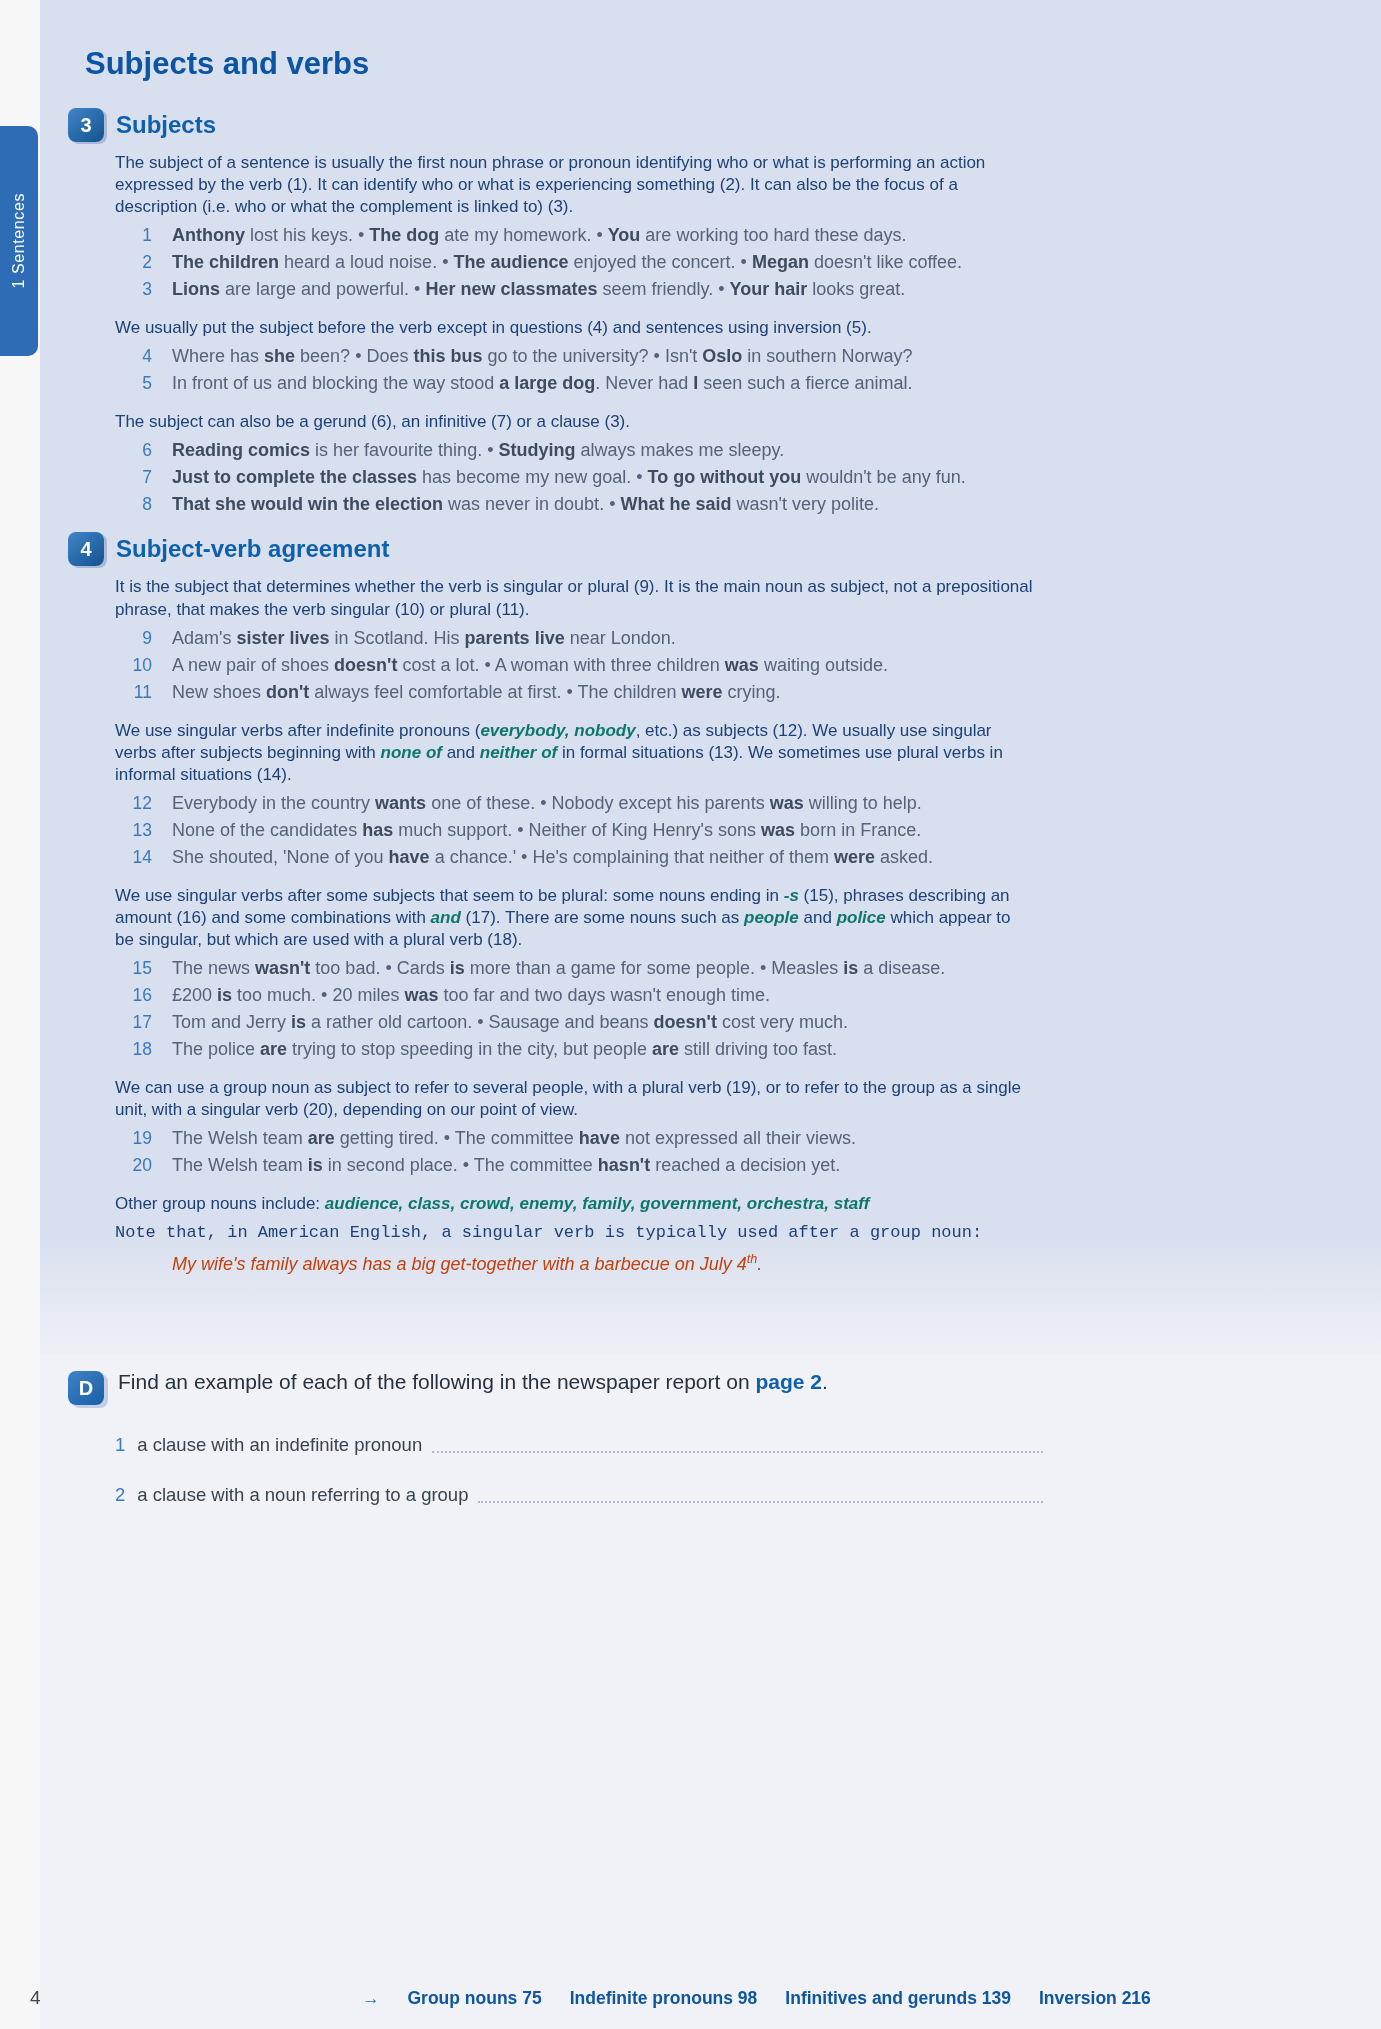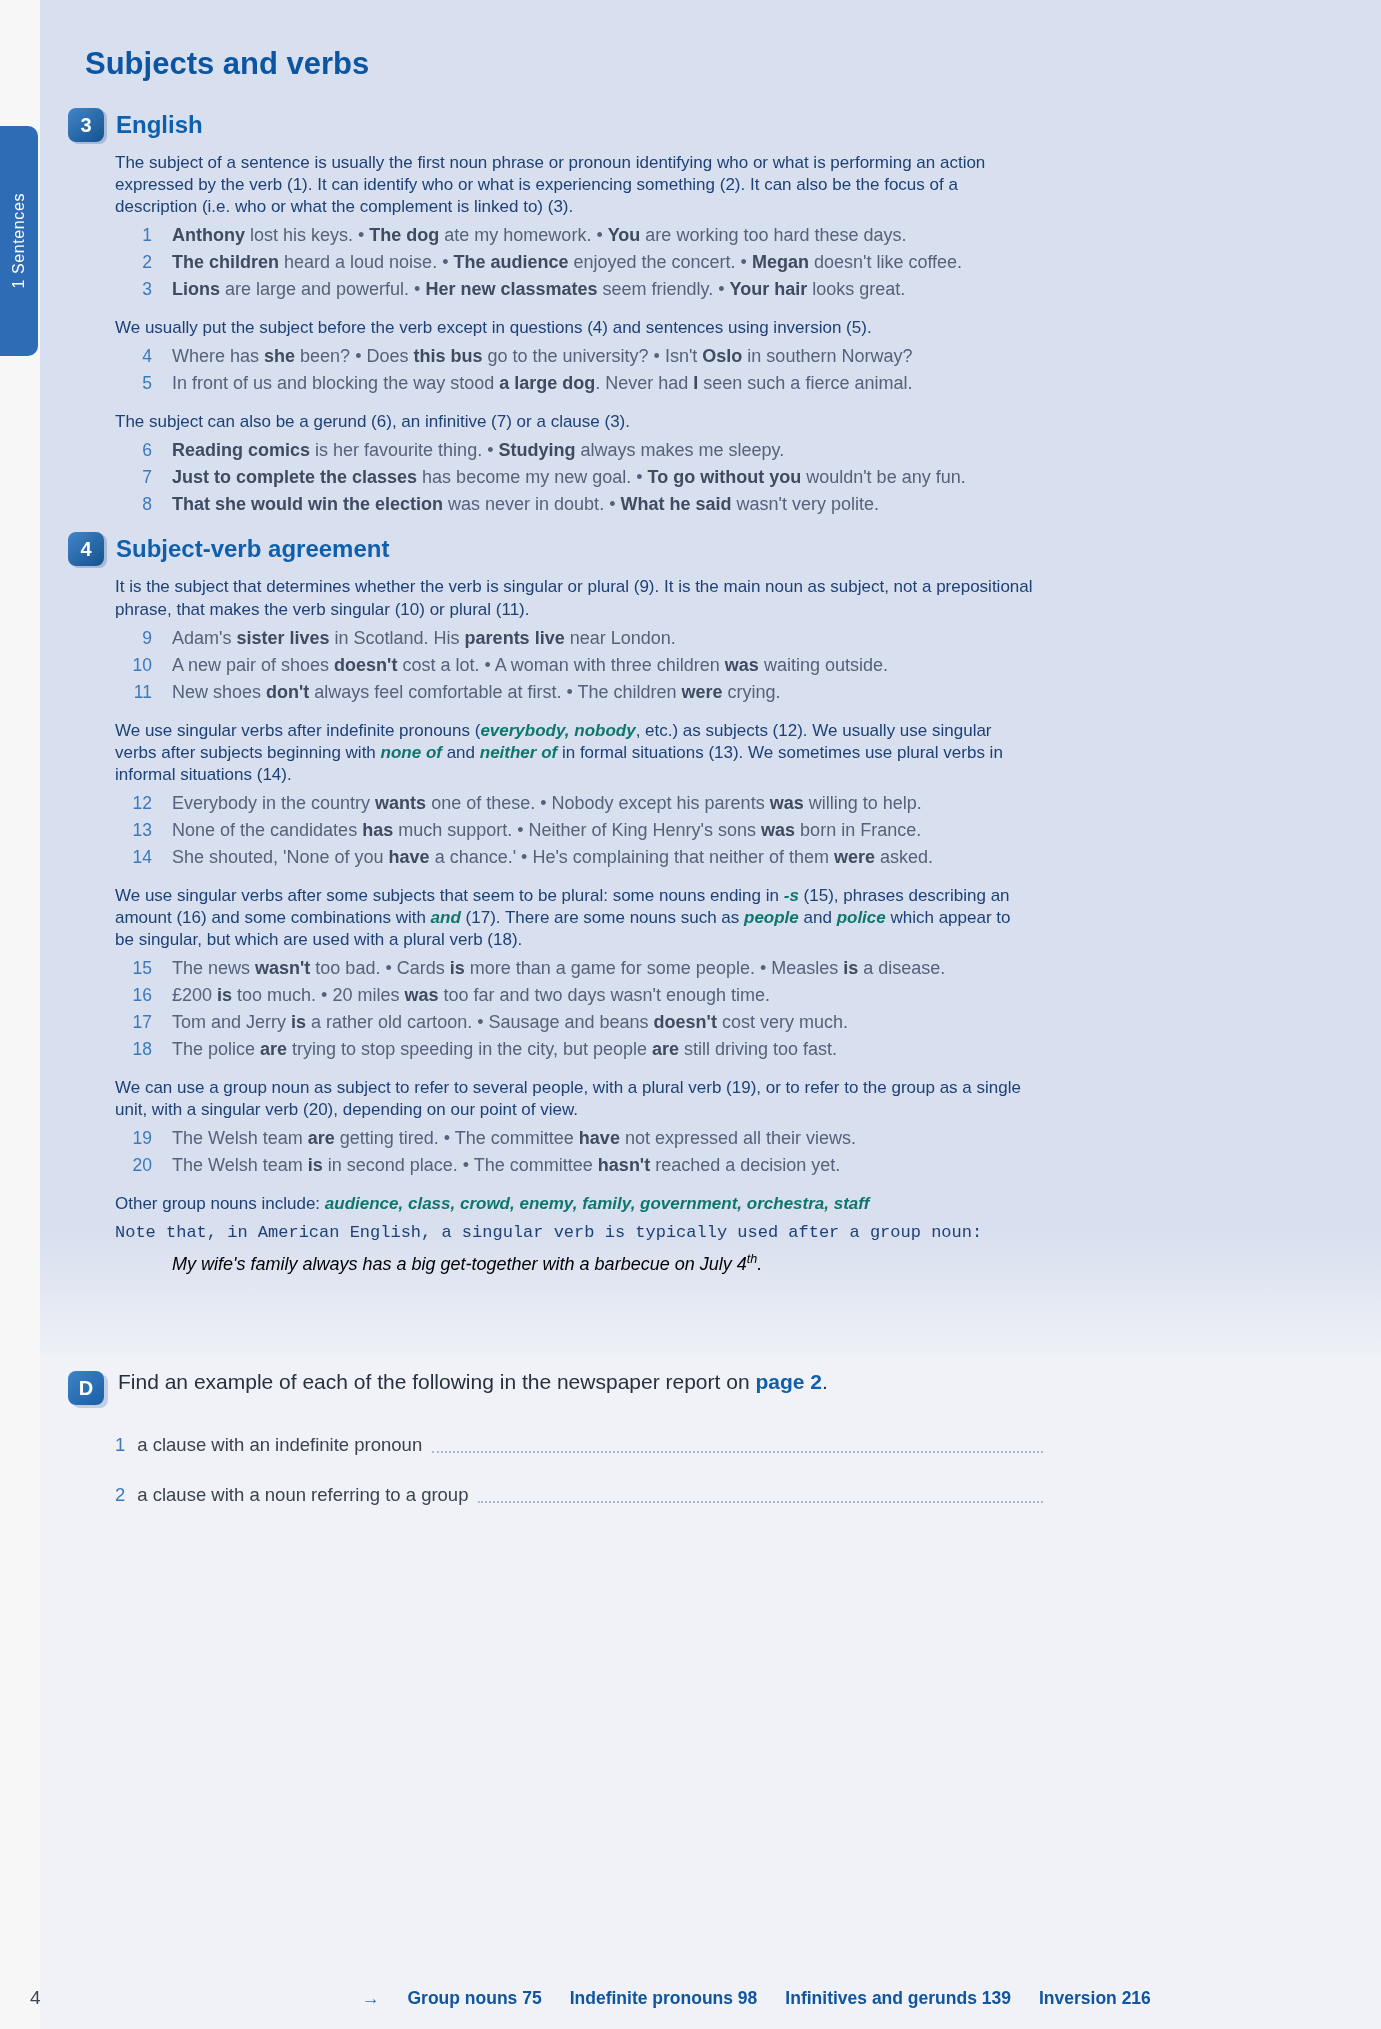--- a/index.html
+++ b/index.html
@@ -42,21 +42,21 @@
   .para { margin:10px 0 4px 0; font-size:17px; line-height:1.3; color:#1d4176; }
   .para b { color:#0f766e; }
 
   .ex-group { margin:4px 0 14px 0; }
   .ex-row { display:flex; line-height:27px; }
   .ex-num { width:37px; text-align:right; color:#3b79bd; font-size:17.5px; flex:none; }
   .ex-text { margin-left:20px; color:#55627a; font-size:18px; }
   .ex-text b { color:#3e4b60; }
 
   .note-example {
-    margin:2px 0 0 57px; font-style:italic; color:#000000; font-size:18px; line-height:27px;
+    margin:2px 0 0 57px; font-style:italic; color:#c2410c; font-size:18px; line-height:27px;
   }
   .note-example sup { font-size:70%; }
 
   .exercise { position:absolute; left:68px; top:1370px; width:975px; }
   .ex-head { display:flex; align-items:center; }
   .badge-d { background:linear-gradient(140deg,#3e83c6,#1a5ea6); box-shadow:4px 3px 0 #c3cfe3; }
   .ex-prompt { margin:0 0 12px 14px; font-size:21px; color:#27313d; }
   .ex-prompt b { color:#0e60ad; }
   .task-row { display:flex; align-items:flex-end; margin:28px 0 0 47px; font-size:18.5px; }
   .task-num { color:#3b79bd; flex:none; }
@@ -80,21 +80,21 @@
   <div class="sidebar-tab">
     <span class="tab-text">1 Sentences</span>
   </div>
 
   <div class="content">
     <h1 class="title">Subjects and verbs</h1>
 
     <section>
       <div class="sec-head">
         <span class="badge">3</span>
-        <h2 class="sec-title">English</h2>
+        <h2 class="sec-title">Subjects</h2>
       </div>
       <div class="sec-body">
         <p class="para">The subject of a sentence is usually the first noun phrase or pronoun identifying who or what is performing an action expressed by the verb (1). It can identify who or what is experiencing something (2). It can also be the focus of a description (i.e. who or what the complement is linked to) (3).</p>
         <div class="ex-group">
           <div class="ex-row">
             <span class="ex-num">1</span>
             <span class="ex-text"><b>Anthony</b> lost his keys. • <b>The dog</b> ate my homework. • <b>You</b> are working too hard these days.</span>
           </div>
           <div class="ex-row">
             <span class="ex-num">2</span>

